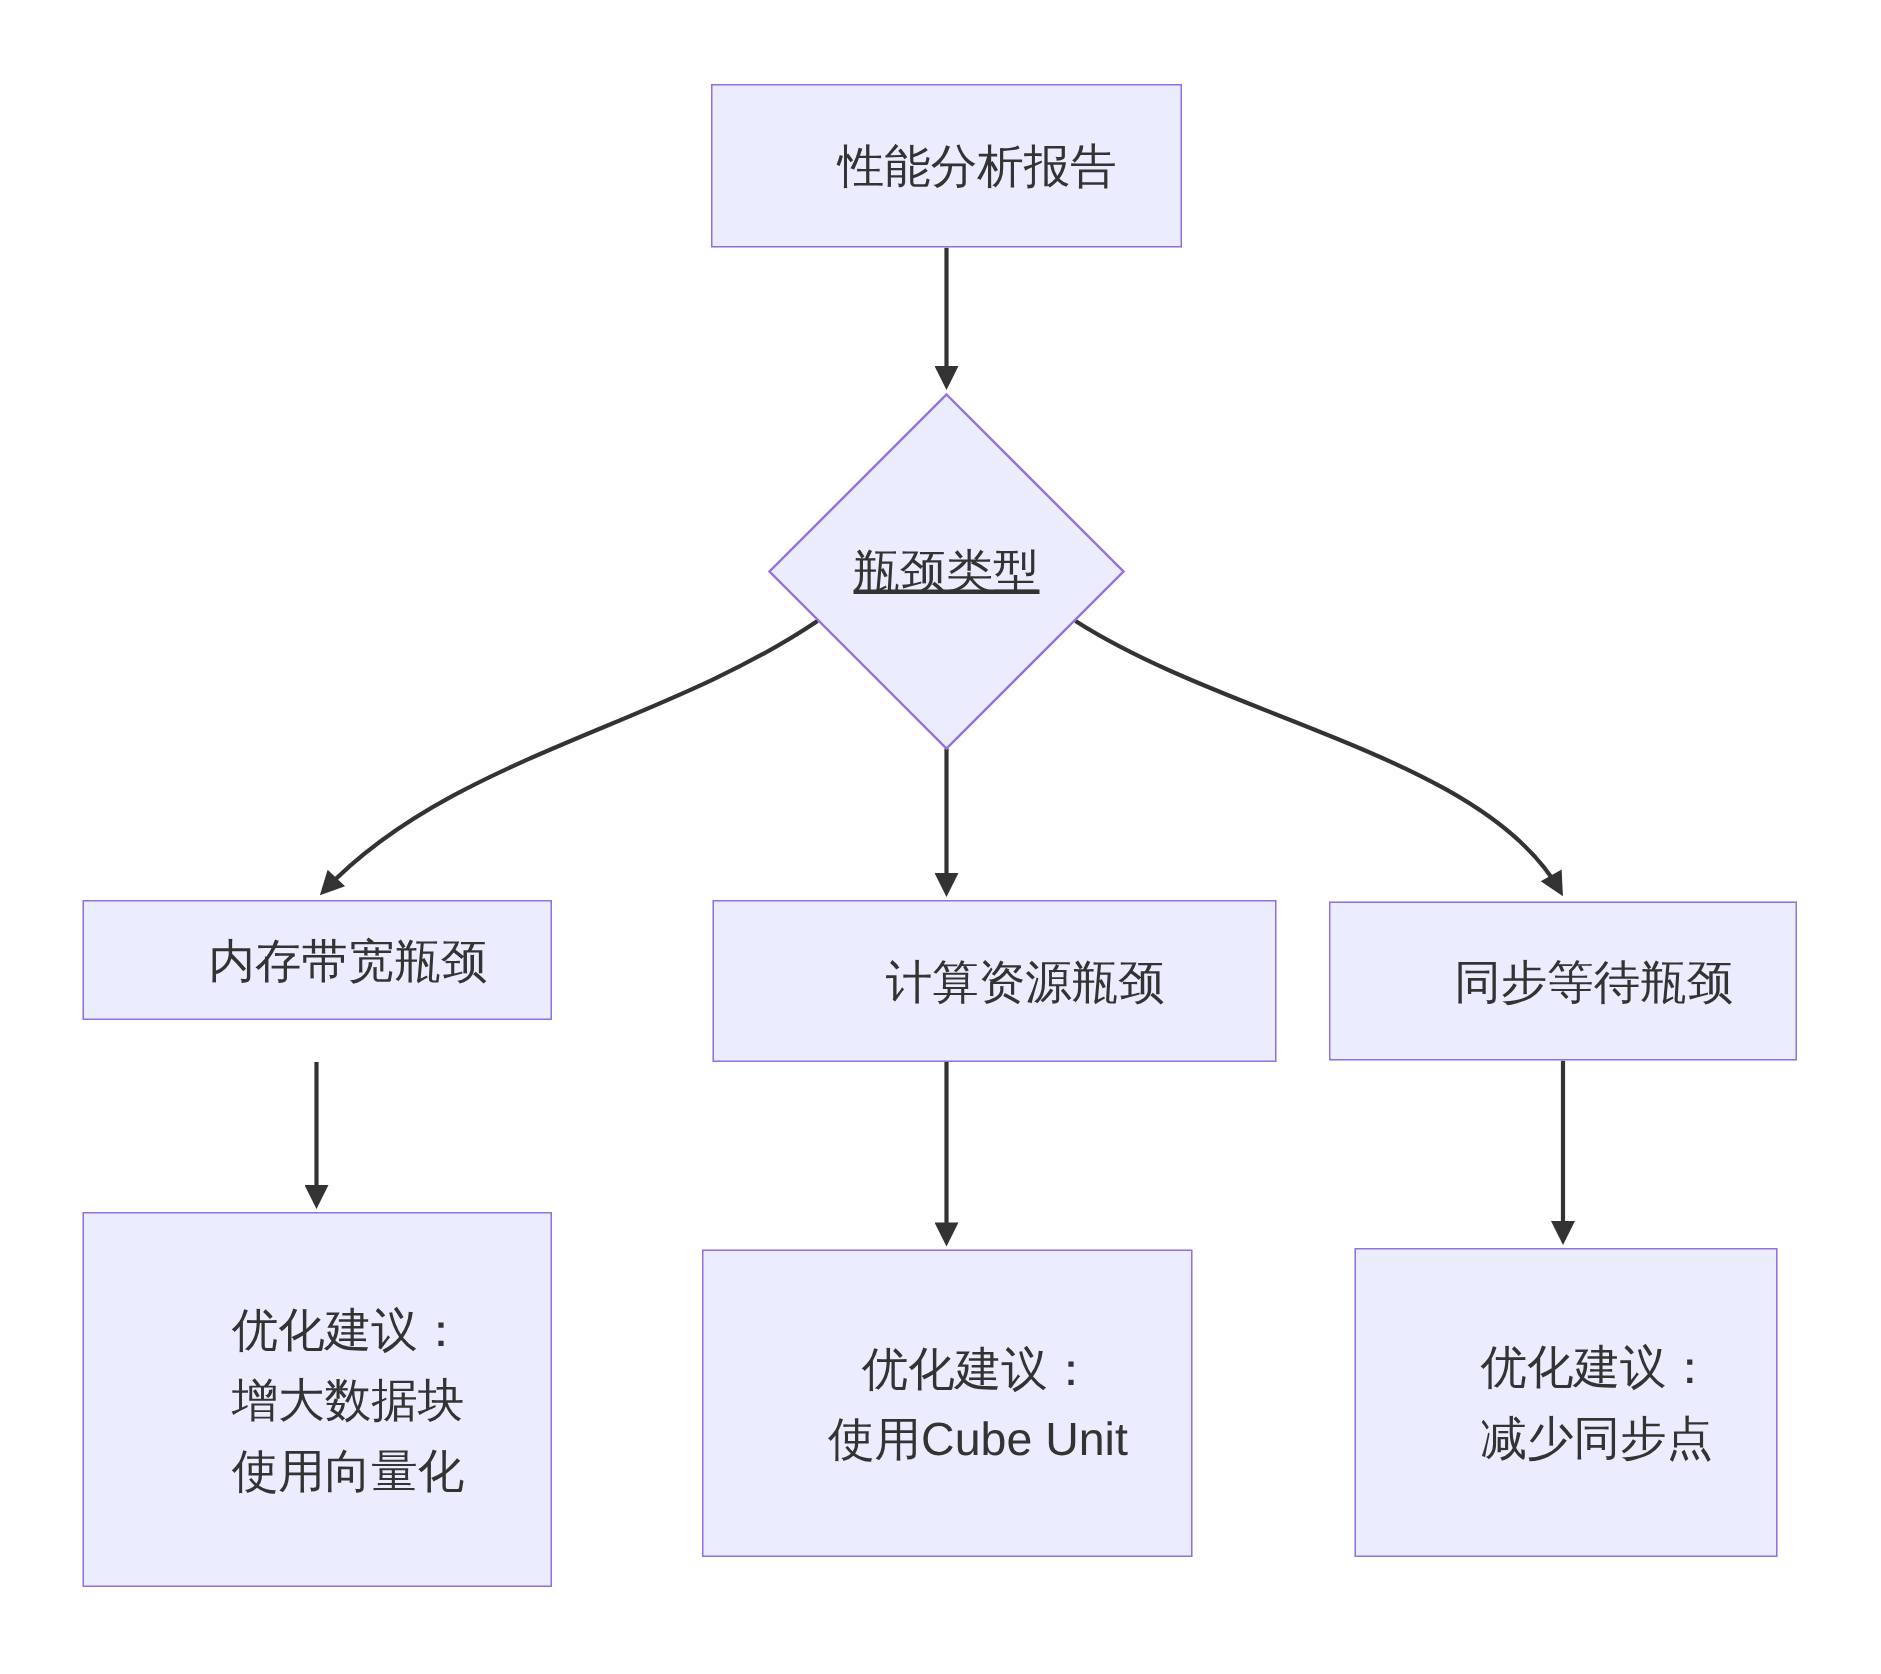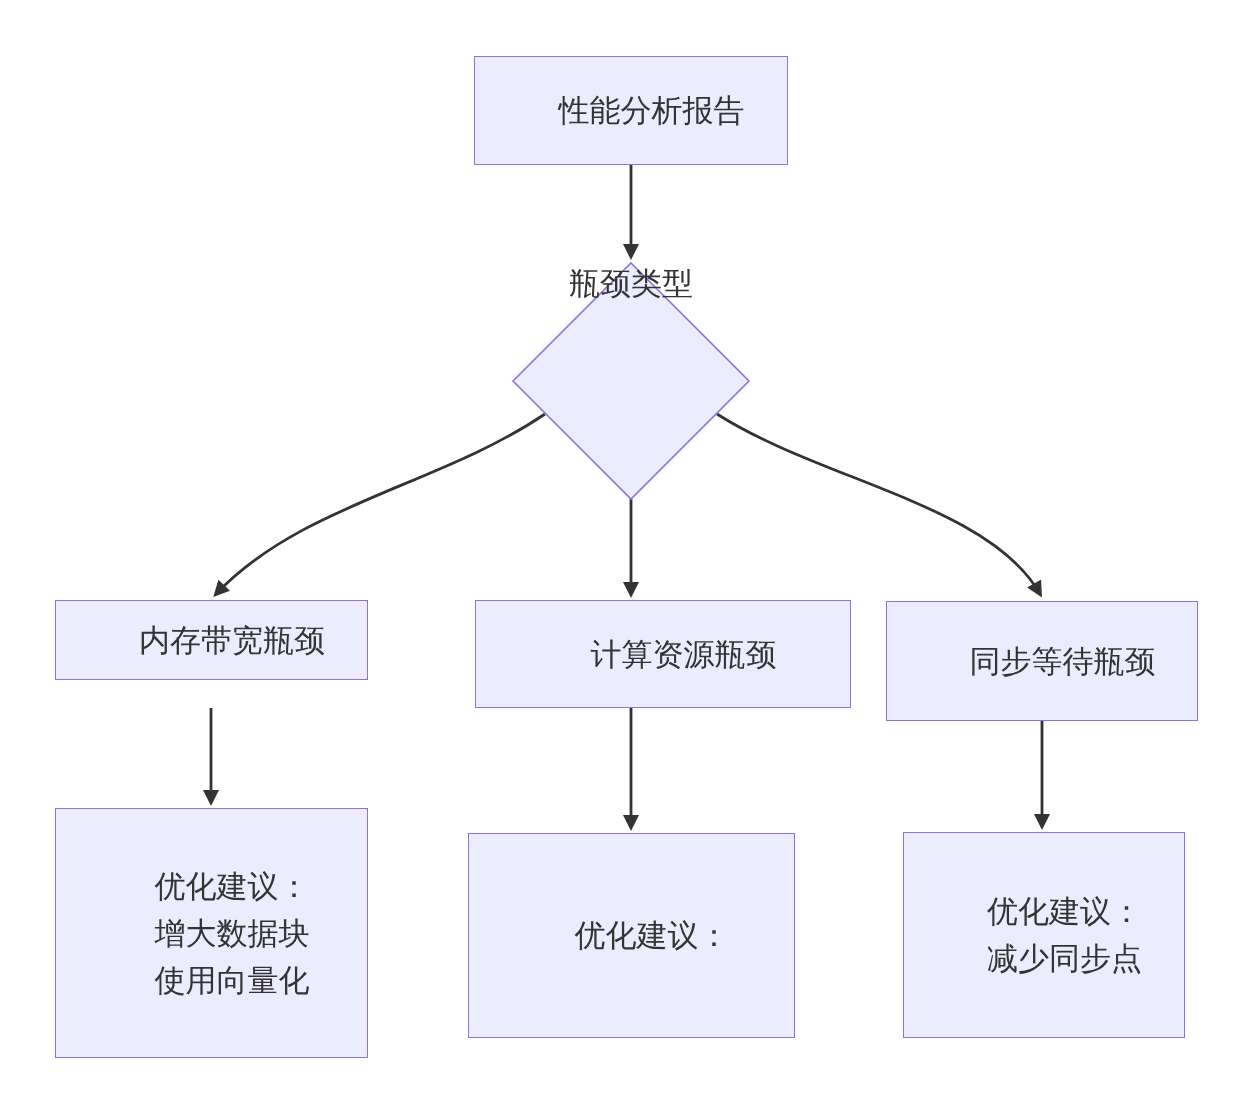--- a/index.html
+++ b/index.html
@@ -35,25 +35,27 @@
     justify-content: center;
     text-align: center;
     font-size: 31px;
     line-height: 47px;
     z-index: 2;
     padding-left: 41px;
   }
   .diamond-label {
     position: absolute;
     display: flex;
+    align-items: center;
     justify-content: center;
     text-align: center;
     font-size: 31px;
     z-index: 3;
     background: transparent;
+    text-decoration: underline;
   }
   .line { white-space: nowrap; }
 </style>
 </head>
 <body>
 
 <div class="canvas">
 
   <svg class="edges-layer" width="1254" height="1116" viewBox="0 0 1254 1116" xmlns="http://www.w3.org/2000/svg">
     <defs>
@@ -84,32 +86,33 @@
   </div>
 
   <div class="node" style="left:55px; top:600px; width:313px; height:80px;">
     <div class="line">内存带宽瓶颈</div>
   </div>
 
   <div class="node" style="left:475px; top:600px; width:376px; height:108px;">
     <div class="line">计算资源瓶颈</div>
   </div>
 
-  <div class="node" style="left:886px; top:601px; width:312px; height:120px;">
+  <div class="node" style="left:886px; top:601px; width:312px; height:106px;">
     <div class="line">同步等待瓶颈</div>
   </div>
 
   <div class="node" style="left:55px; top:808px; width:313px; height:250px;">
     <div class="line">优化建议：</div>
     <div class="line">增大数据块</div>
     <div class="line">使用向量化</div>
   </div>
 
   <div class="node" style="left:468px; top:833px; width:327px; height:205px;">
     <div class="line">优化建议：</div>
+    <div class="line">使用Cube Unit</div>
   </div>
 
   <div class="node" style="left:903px; top:832px; width:282px; height:206px;">
     <div class="line">优化建议：</div>
     <div class="line">减少同步点</div>
   </div>
 
 </div>
 
 </body></html>

